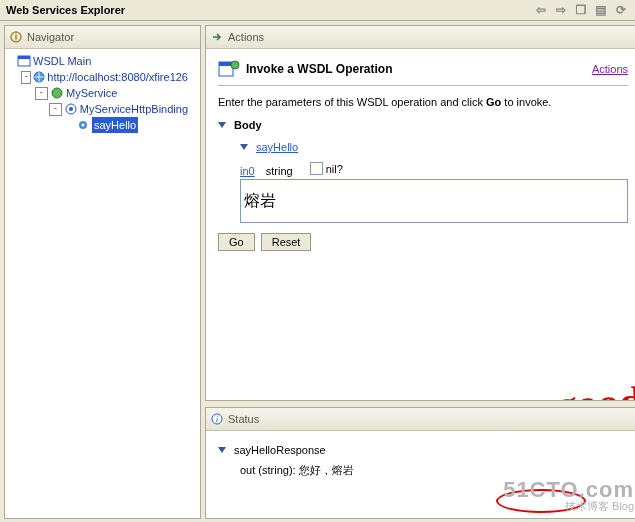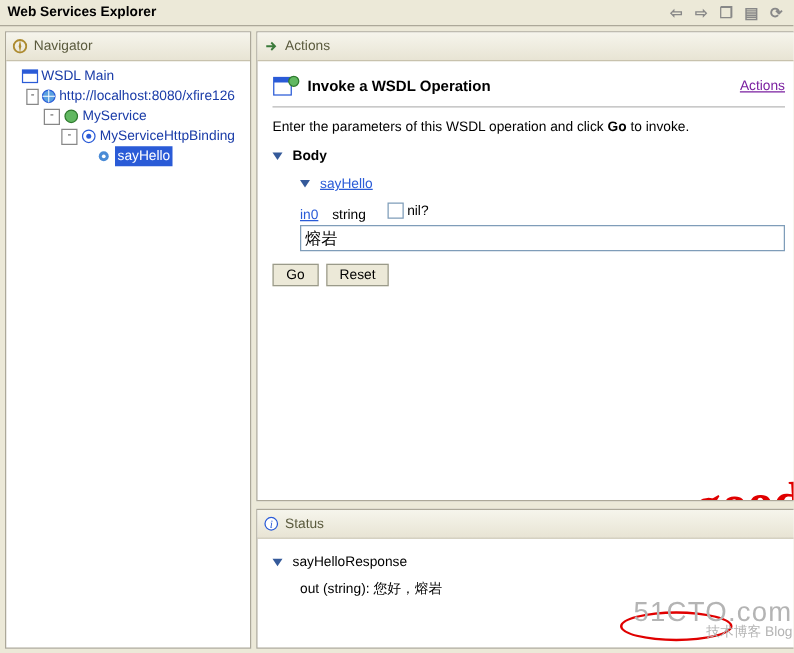--- a/index.html
+++ b/index.html
@@ -38,29 +38,29 @@
   .tri-down-sm{width:0;height:0;border-left:4px solid transparent;border-right:4px solid transparent;border-top:6px solid #355a9a;margin-right:8px;}
   .bold{font-weight:bold;}
   .sub{margin-left:22px;}
   .opname{color:#2a5bd7;text-decoration:underline;}
   .param{margin:6px 0 2px 22px;}
   .pname{color:#2a5bd7;text-decoration:underline;margin-right:8px;}
   .ptype{margin-right:14px;}
   .chk{display:inline-flex;align-items:center;}
   .chk .box{width:11px;height:11px;border:1px solid #7f9db9;background:#fff;margin-right:3px;}
   .txtin{margin:2px 0 10px 22px;}
-  .txtin input{width:380px;border:1px solid #7f9db9;padding:2px 3px;font-family:inherit;font-size:13px;}
+  .txtin input{width:380px;border:1px solid #7f9db9;padding:12px 3px;font-family:inherit;font-size:16px;}
   .btns{display:flex;gap:6px;}
   .btn{border:1px solid #9a9a8a;background:#ece9d8;padding:2px 10px;font-family:inherit;font-size:11px;}
   .status-body{padding:6px 12px;position:relative;flex:1;}
   .out-line{margin:4px 0 0 22px;}
   .good{position:absolute;left:350px;top:330px;font-family:"Comic Sans MS",cursive;font-size:42px;color:#e00000;font-weight:bold;transform:rotate(-3deg);pointer-events:none;}
   .circ{position:absolute;border:2px solid #e00000;border-radius:50%;width:86px;height:20px;left:290px;top:58px;pointer-events:none;}
   .watermark{position:absolute;right:6px;bottom:6px;color:#b4b4b4;font-family:Arial;text-align:right;line-height:1;pointer-events:none;}
-  .watermark .big{font-size:22px;font-weight:normal;letter-spacing:1px;}
+  .watermark .big{font-size:22px;font-weight:bold;letter-spacing:1px;}
   .watermark .small{font-size:11px;}
   svg{display:block;}
 </style>
 </head>
 <body>
 <div class="app">
 
 <div class="titlebar">
   <span>Web Services Explorer</span>
   <span class="spacer"></span>

